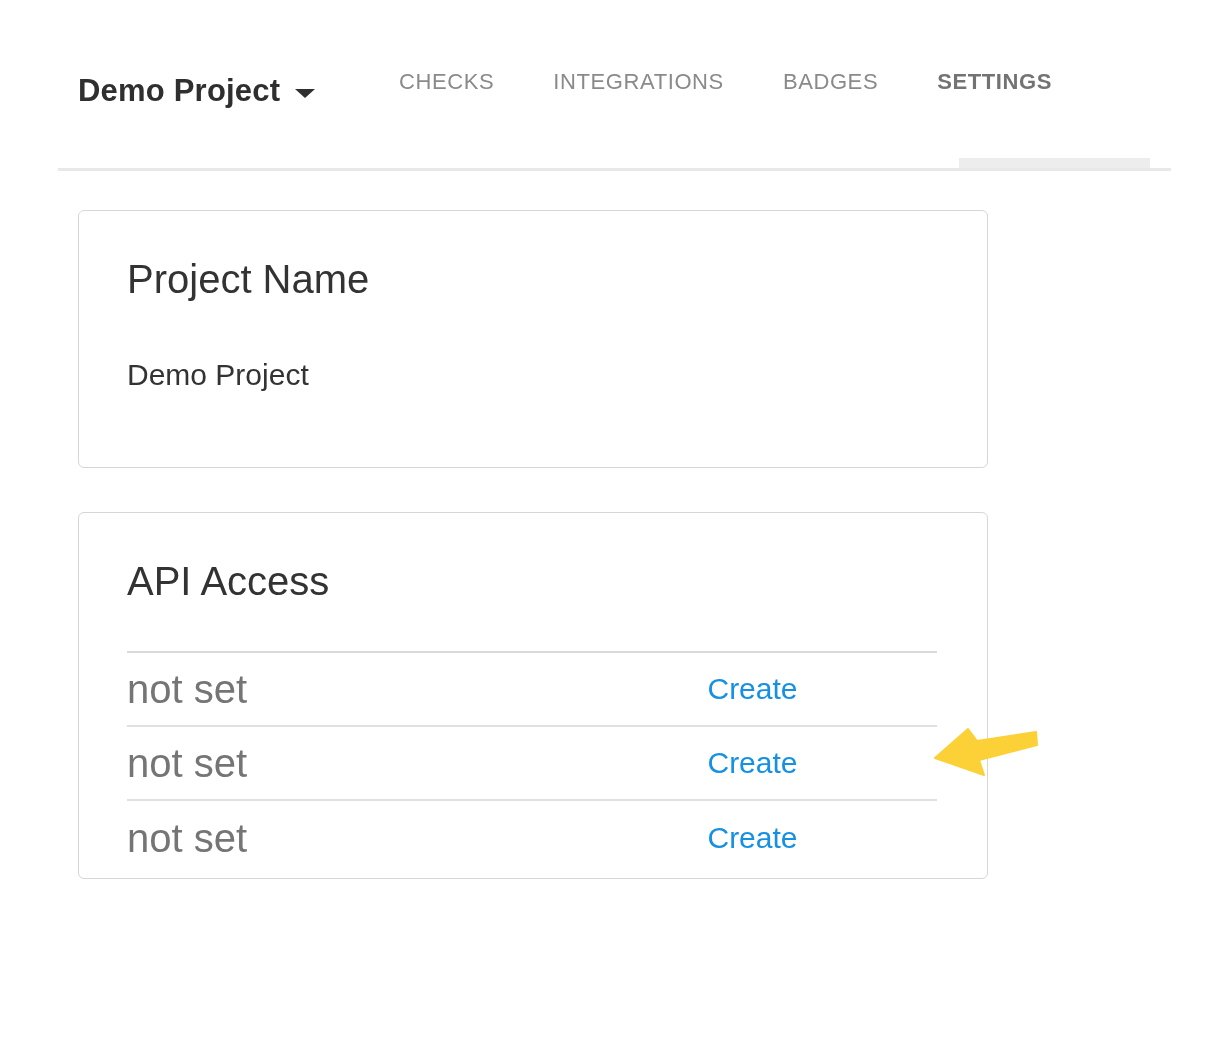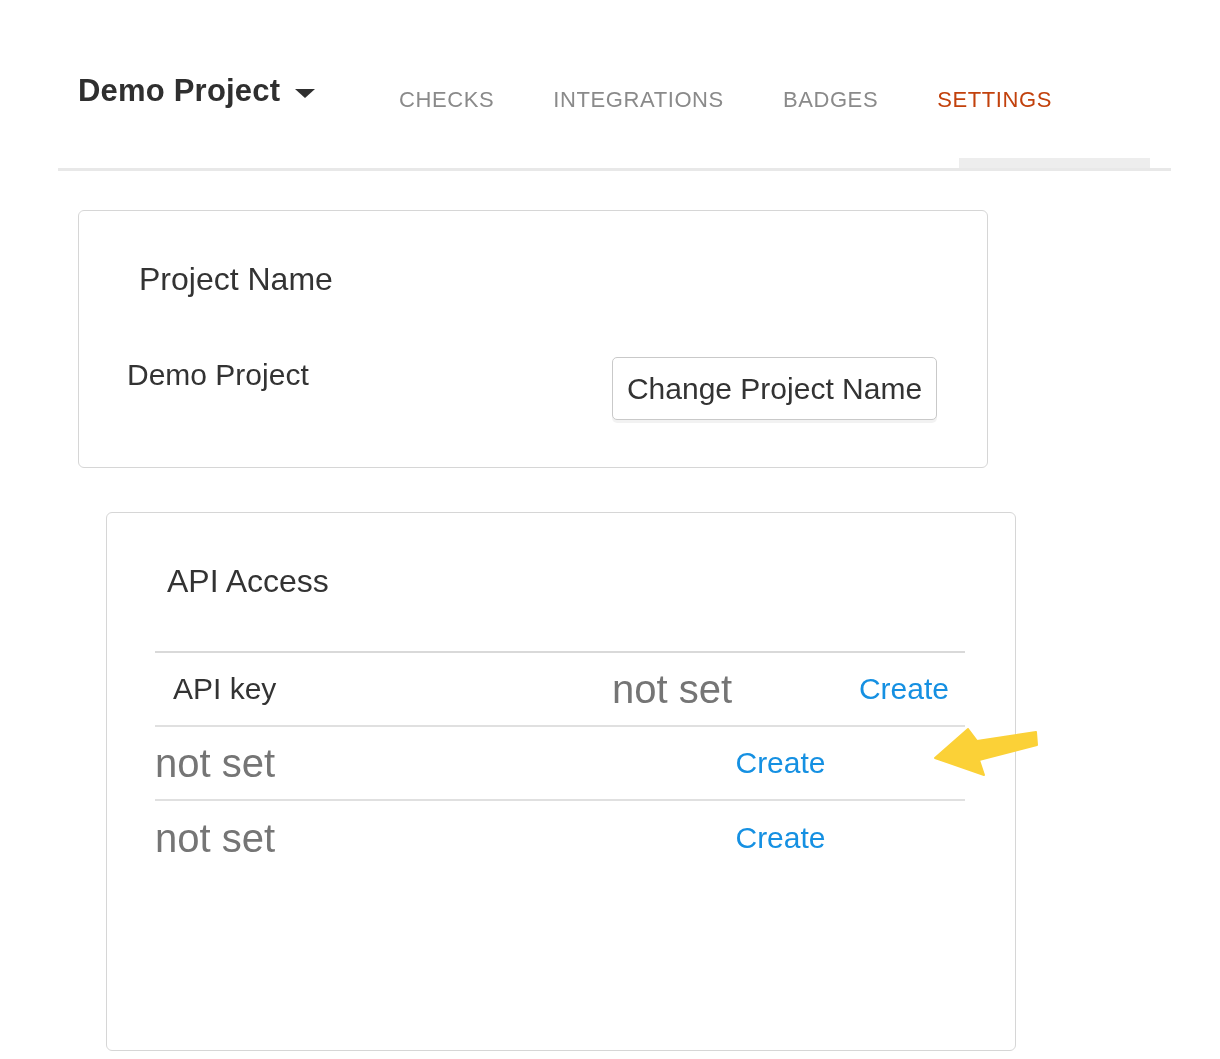--- a/index.html
+++ b/index.html
@@ -39,31 +39,31 @@
     border-left: 10px solid transparent;
     border-right: 10px solid transparent;
     border-top: 9px solid #2f2f2f;
   }
   .top-nav {
     position: absolute;
     left: 399px;
     top: 69px;
     height: 44px;
     display: flex;
-    align-items: flex-end;
+    align-items: flex-start;
     gap: 59px;
   }
   .nav-tab {
     font-size: 22px;
     letter-spacing: 0.6px;
     color: #8a8a8a;
     white-space: nowrap;
     cursor: pointer;
   }
-  .nav-tab.active { color: #c2410c; }
+  .nav-tab.active { color: #737373; font-weight: bold; }
 
   .tab-indicator {
     position: absolute;
     left: 959px;
     top: 158px;
     width: 191px;
     height: 11px;
     background: #ededed;
   }
   .header-divider {
@@ -78,27 +78,27 @@
   
   .card {
     position: absolute;
     left: 78px;
     width: 910px;
     background: #fff;
     border: 1.5px solid #d6d6d6;
     border-radius: 6px;
   }
   .card-project-name { top: 210px; height: 258px; }
-  .card-api-access   { top: 512px; height: 539px; margin-left: 28px; }
+  .card-api-access   { top: 512px; height: 367px; }
 
   .card h2 {
     position: absolute;
-    left: 60px;
+    left: 48px;
     margin: 0;
-    font-size: 32px;
+    font-size: 40px;
     font-weight: 400;
     color: #333;
     line-height: 48px;
     white-space: nowrap;
   }
   .card-project-name h2 { top: 44px; }
   .card-api-access h2   { top: 44px; }
 
   .current-name {
     position: absolute;
@@ -189,29 +189,27 @@
     <span class="nav-tab">BADGES</span>
     <span class="nav-tab active">SETTINGS</span>
   </div>
 
   <div class="tab-indicator"></div>
   <div class="header-divider"></div>
 
   <div class="card card-project-name">
     <h2>Project Name</h2>
     <div class="current-name">Demo Project</div>
-    <button class="btn-default">Change Project Name</button>
   </div>
 
   <div class="card card-api-access">
     <h2>API Access</h2>
 
     <div class="api-table">
       <div class="api-row">
-        <span class="key-label">API key</span>
         <span class="key-value">not set</span>
         <a class="key-action">Create</a>
       </div>
       <div class="api-row">
         <span class="key-value">not set</span>
         <a class="key-action">Create</a>
       </div>
       <div class="api-row">
         <span class="key-value">not set</span>
         <a class="key-action">Create</a>

